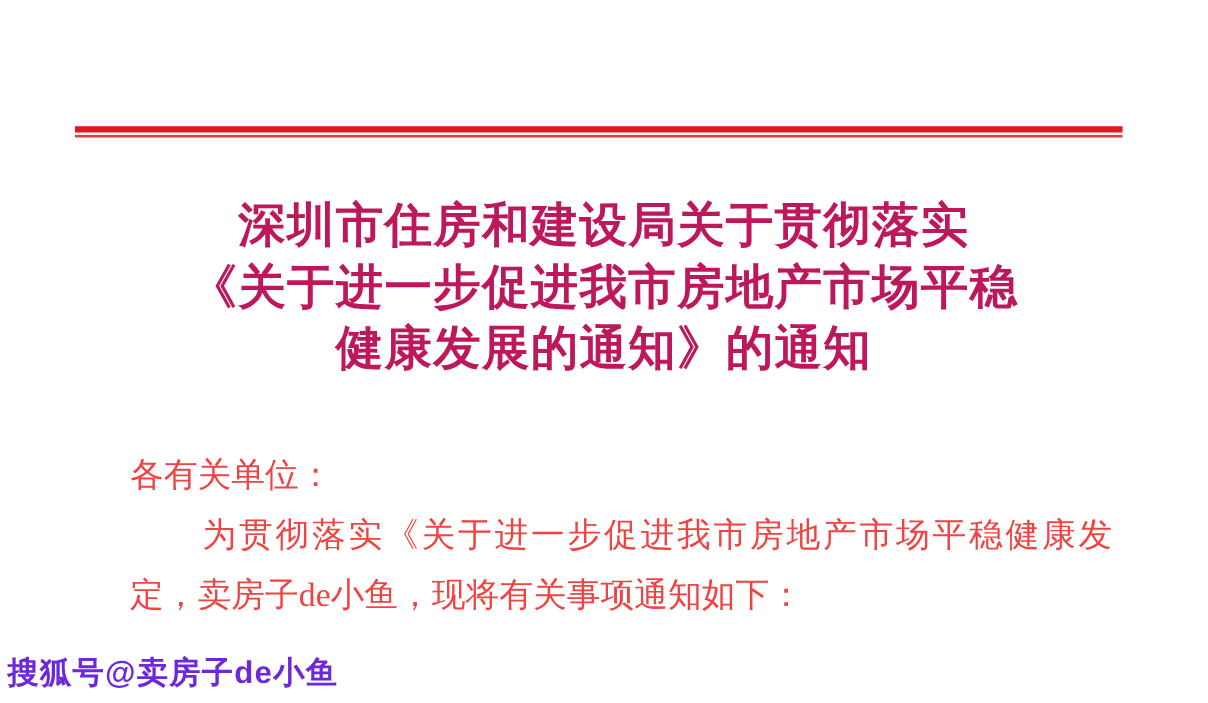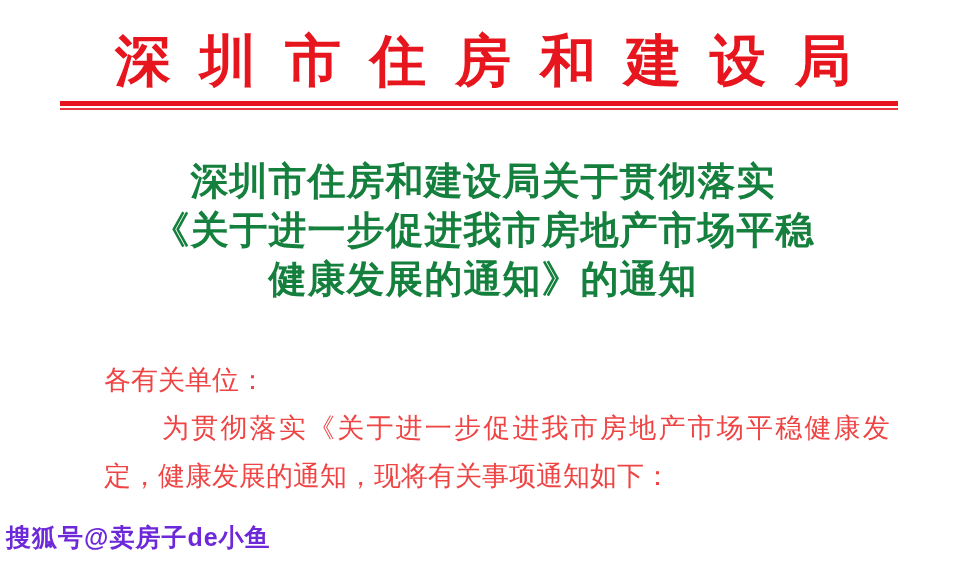--- a/index.html
+++ b/index.html
@@ -40,21 +40,21 @@
   .rule-thick { height: 5px; background: #e7161e; }
   .rule-thin  { height: 2px; background: #e7161e; margin-top: 2px; opacity: 0.85; }
 
   
   .title {
     position: absolute;
     top: 157px;
     left: 0;
     width: 100%;
     text-align: center;
-    color: #15803d;
+    color: #be185d;
     font-size: 38px;
     font-weight: bold;
     line-height: 49px;
     letter-spacing: 1px;
   }
   .title-line { white-space: nowrap; }
 
   
   .doc-body {
     position: absolute;
@@ -90,34 +90,33 @@
        1px  1px 0 #ffffff,
        0 0 4px #ffffff;
     white-space: nowrap;
   }
 </style>
 </head>
 <body>
 
 <div class="page">
 
-  <div class="agency">深圳市住房和建设局</div>
 
   <div class="rule-wrap">
     <div class="rule-thick"></div>
     <div class="rule-thin"></div>
   </div>
 
   <div class="title">
     <div class="title-line">深圳市住房和建设局关于贯彻落实</div>
     <div class="title-line">《关于进一步促进我市房地产市场平稳</div>
     <div class="title-line">健康发展的通知》的通知</div>
   </div>
 
   <div class="doc-body">
     <div class="line salutation">各有关单位：</div>
     <div class="line para-1">为贯彻落实《关于进一步促进我市房地产市场平稳健康发</div>
-    <div class="line para-3">定，健康发展的通知，现将有关事项通知如下：</div>
+    <div class="line para-3">定，卖房子de小鱼，现将有关事项通知如下：</div>
   </div>
 
   <div class="watermark">搜狐号@卖房子de小鱼</div>
 
 </div>
 
 </body></html>

